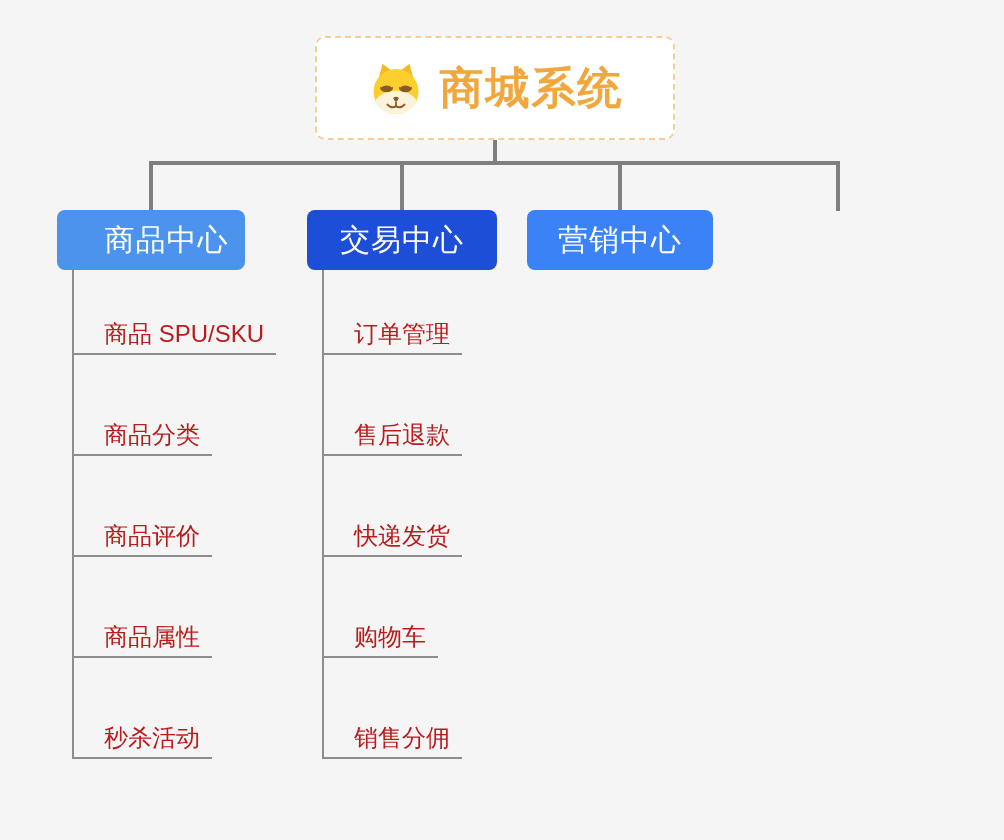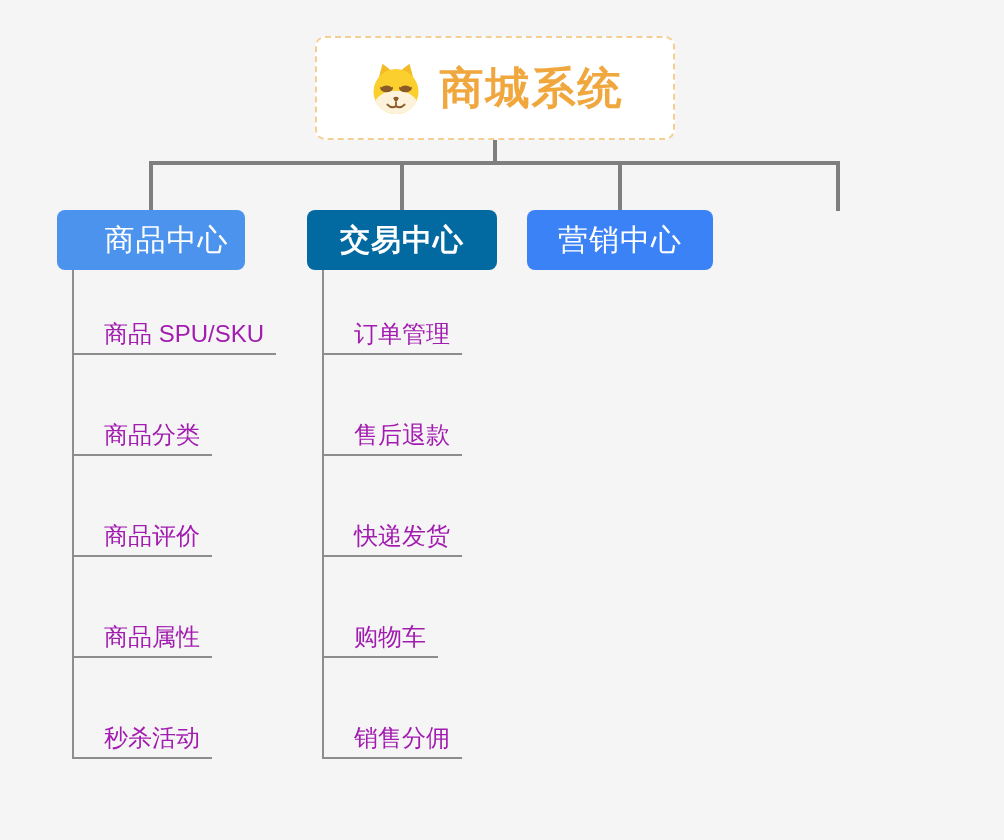--- a/index.html
+++ b/index.html
@@ -31,21 +31,21 @@
   .leaf-list {
     list-style:none; margin:0 0 0 15px; padding:0;
     border-left:2px solid #8d8d8d;
   }
   .leaf-list li { height:101px; display:flex; align-items:flex-end; }
   .leaf-list li:first-child { height:85px; }
   .leaf {
     display:inline-block; box-sizing:border-box;
     border-bottom:2px solid #8d8d8d;
     padding:0 12px 5px 30px;
-    font-size:24px; line-height:1.15; color:#a21caf; white-space:nowrap;
+    font-size:24px; line-height:1.15; color:#b91c1c; white-space:nowrap;
     cursor:pointer;
     text-align:right;
   }
 </style>
 </head>
 <body>
 
 <div class="canvas">
 
   <svg class="connectors" xmlns="http://www.w3.org/2000/svg">
@@ -96,21 +96,21 @@
       <li>
           <span class="leaf">商品属性</span>
         </li>
       <li>
           <span class="leaf">秒杀活动</span>
         </li>
     </ul>
   </div>
 
   <div class="column" style="left:307px; width:190px;">
-    <div class="branch-box" style="background: #0369a1; font-weight: bold;">
+    <div class="branch-box" style="background: #1d4ed8;">
       <span>交易中心</span>
     </div>
     <ul class="leaf-list">
       <li>
           <span class="leaf">订单管理</span>
         </li>
       <li>
           <span class="leaf">售后退款</span>
         </li>
       <li>

